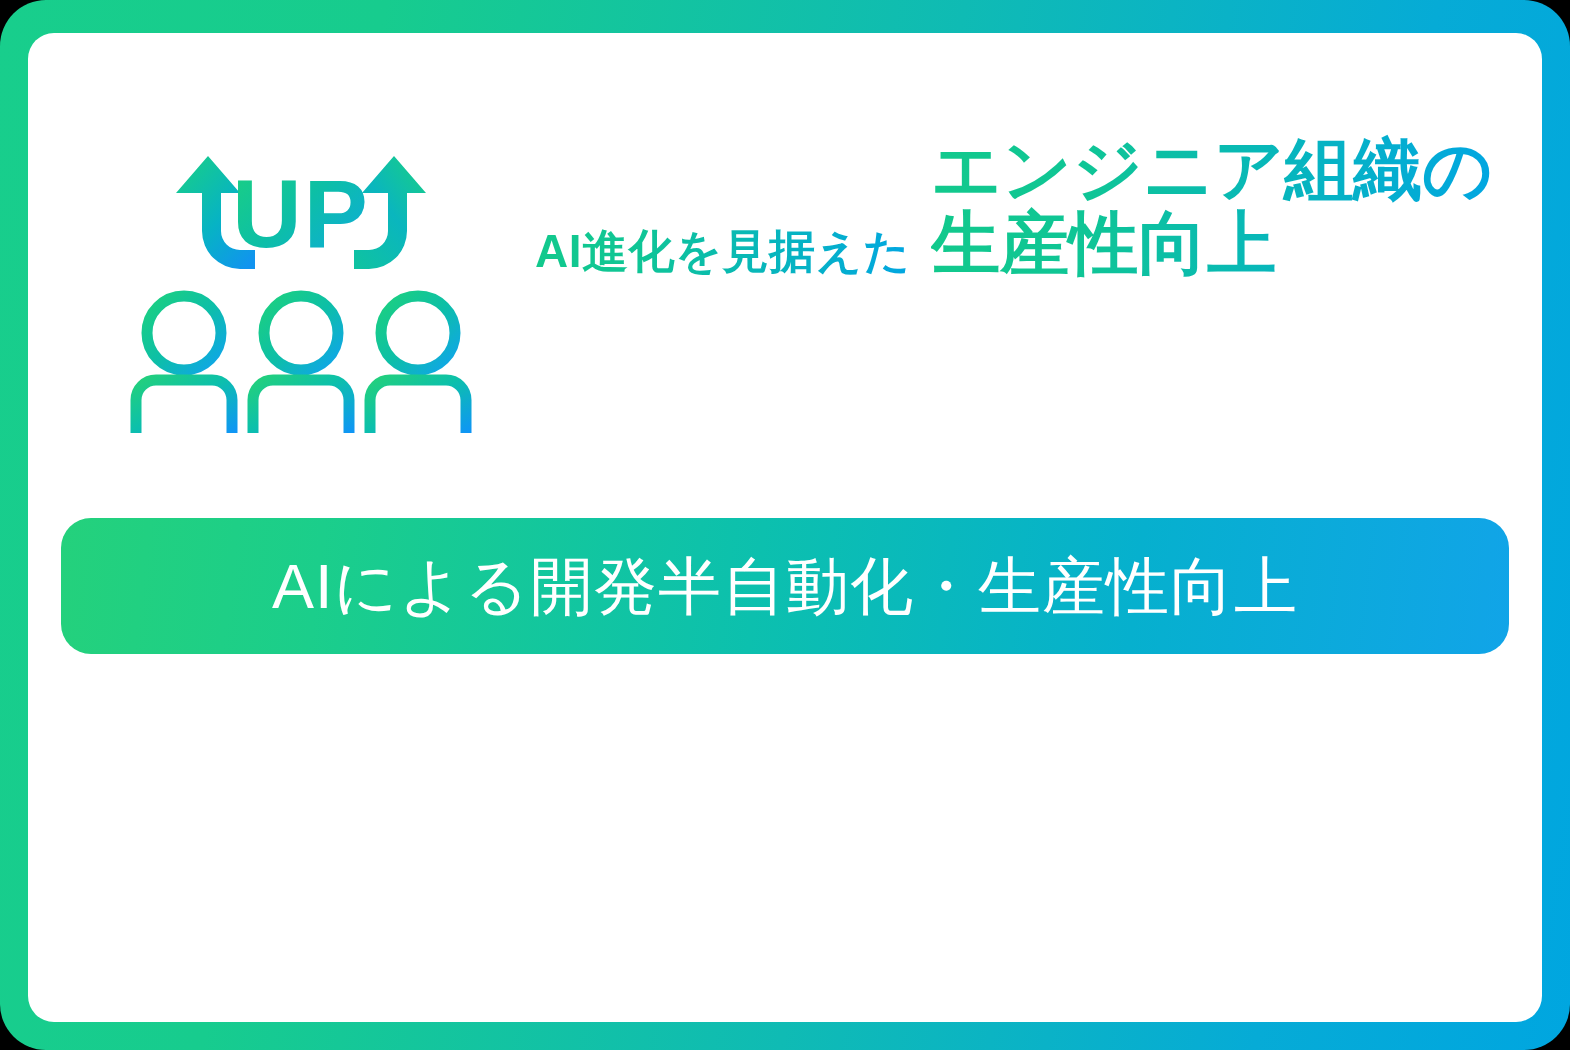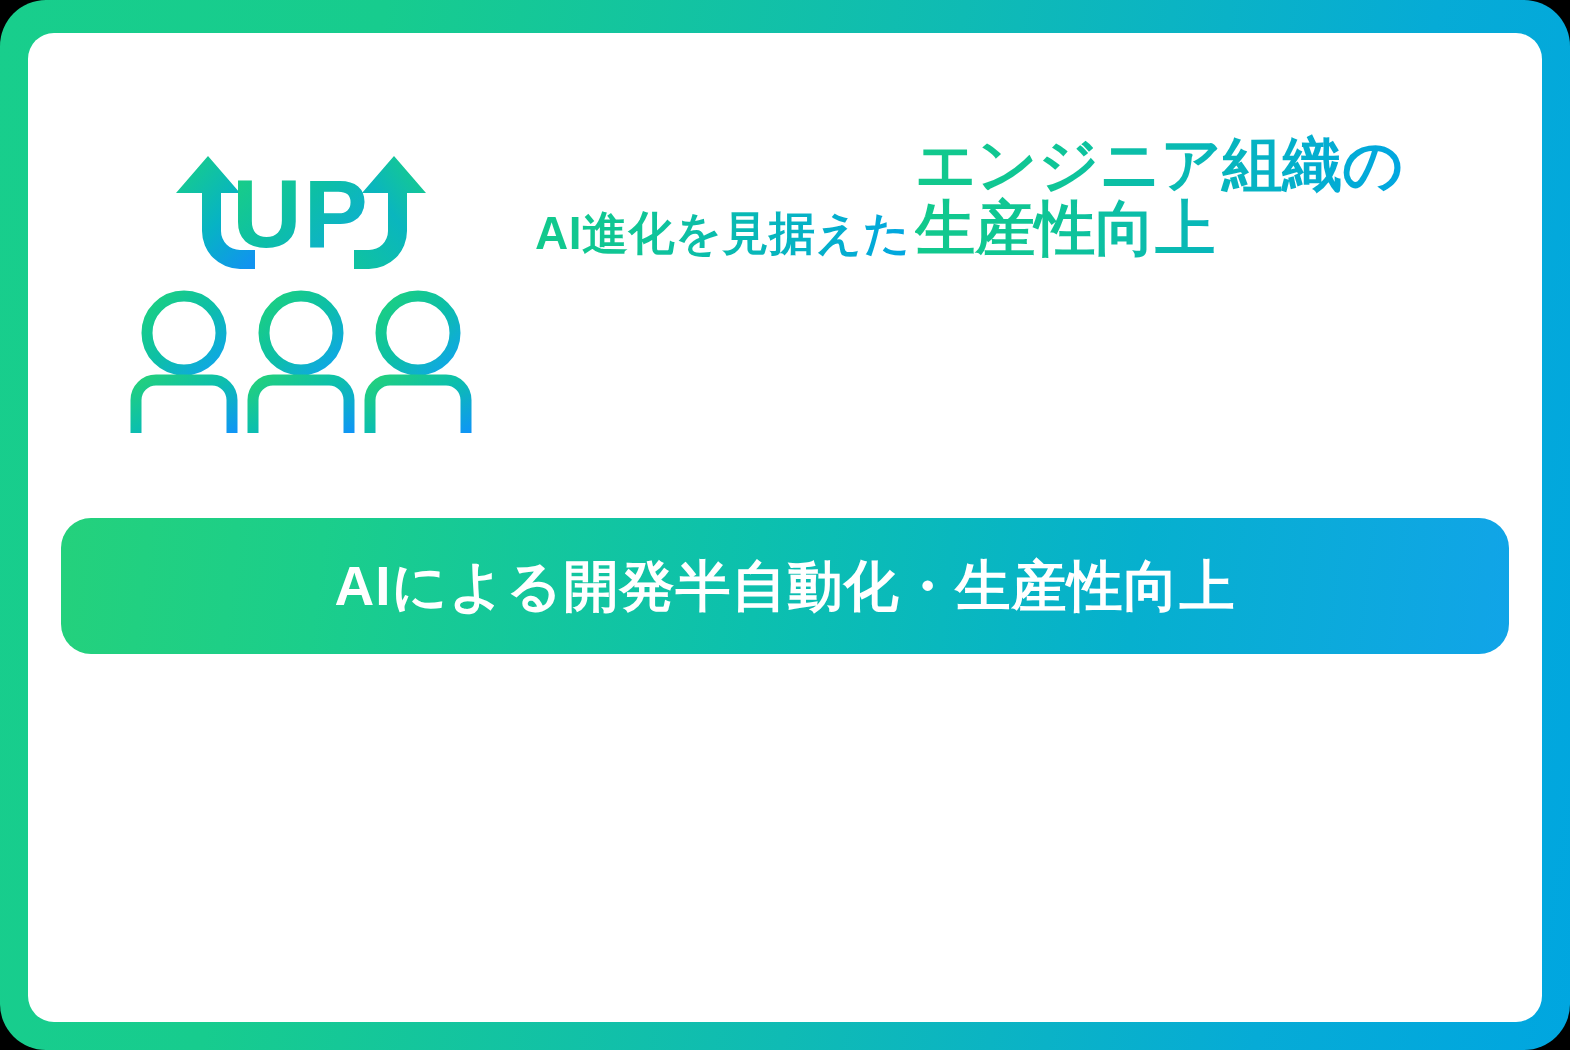--- a/index.html
+++ b/index.html
@@ -66,25 +66,25 @@
     color: transparent;
     -webkit-text-fill-color: transparent;
     display: inline-block;
   }
 
   #subtitle {
     font-size: 46px;
     font-weight: 700;
     line-height: 1.05;
     letter-spacing: 0.5px;
-    margin: 0 0 6px 9px;
+    margin: 0 16px 6px 9px;
   }
 
   #main-title {
-    font-size: 60px;
+    font-size: 69px;
     font-weight: 900;
     line-height: 1.07;
     letter-spacing: 0px;
     margin: 0;
     white-space: pre-line;
   }
 
   
   #pill-list {
     position: absolute;
@@ -102,22 +102,22 @@
     border-radius: 30px;
     background: linear-gradient(97deg, #24D17C 0%, #1BCE8B 18%, #0CC0AE 48%, #06B0CE 74%, #11A4E8 100%);
     display: flex;
     align-items: center;
     justify-content: center;
     padding: 0 26px;
   }
 
   .pill-label {
     color: #ffffff;
-    font-size: 55px;
-    font-weight: 700;
+    font-size: 63px;
+    font-weight: 400;
     line-height: 1;
     letter-spacing: 1px;
     white-space: nowrap;
   }
 </style>
 </head>
 <body>
 
 <div id="frame">
   <div id="card">

